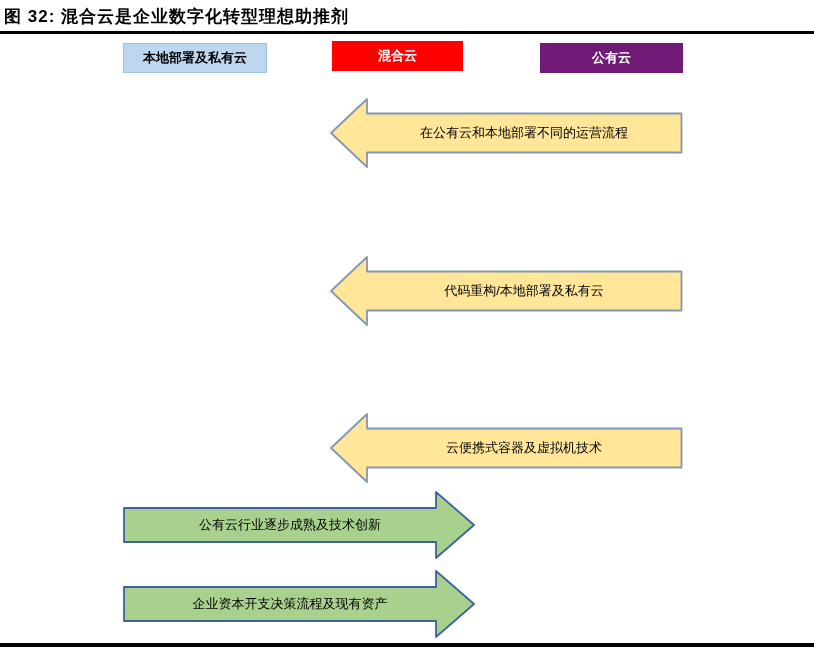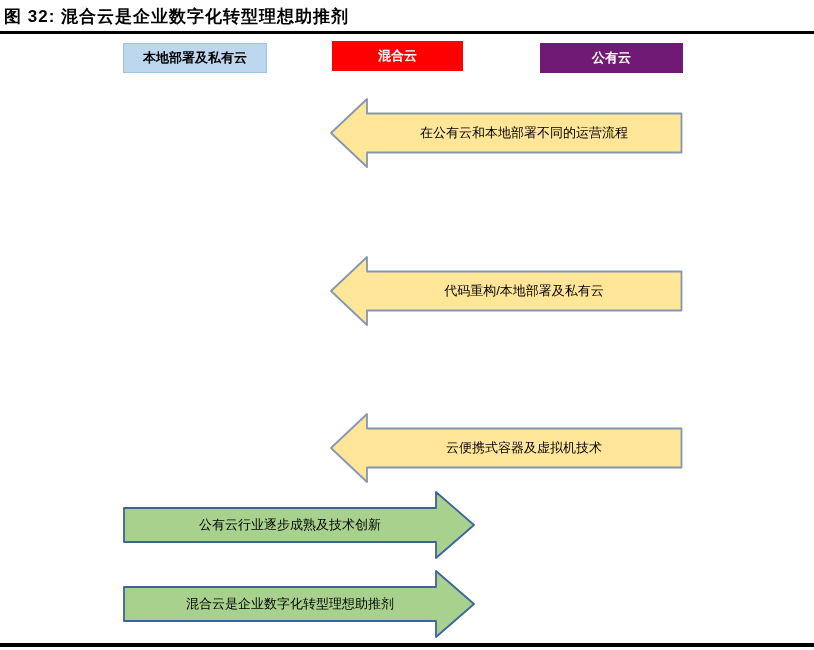--- a/index.html
+++ b/index.html
@@ -95,20 +95,20 @@
       <span class="line">公有云行业逐步成熟及技术创新</span>
 
     </div>
   </div>
 
   <div class="arrow driver d2">
     <svg width="352" height="68" viewBox="0 0 352 68">
       <polygon points="1,17 313,17 313,1 351,34 313,67 313,51 1,51" fill="#A9D18E" stroke="#3D639E" stroke-width="1.8" stroke-linejoin="round"></polygon>
     </svg>
     <div class="txt">
-      <span class="line">混合云是企业数字化转型理想助推剂</span>
+      <span class="line">企业资本开支决策流程及现有资产</span>
 
     </div>
   </div>
 
   <div class="rule rule-bottom"></div>
 
 </div>
 
 </body></html>

